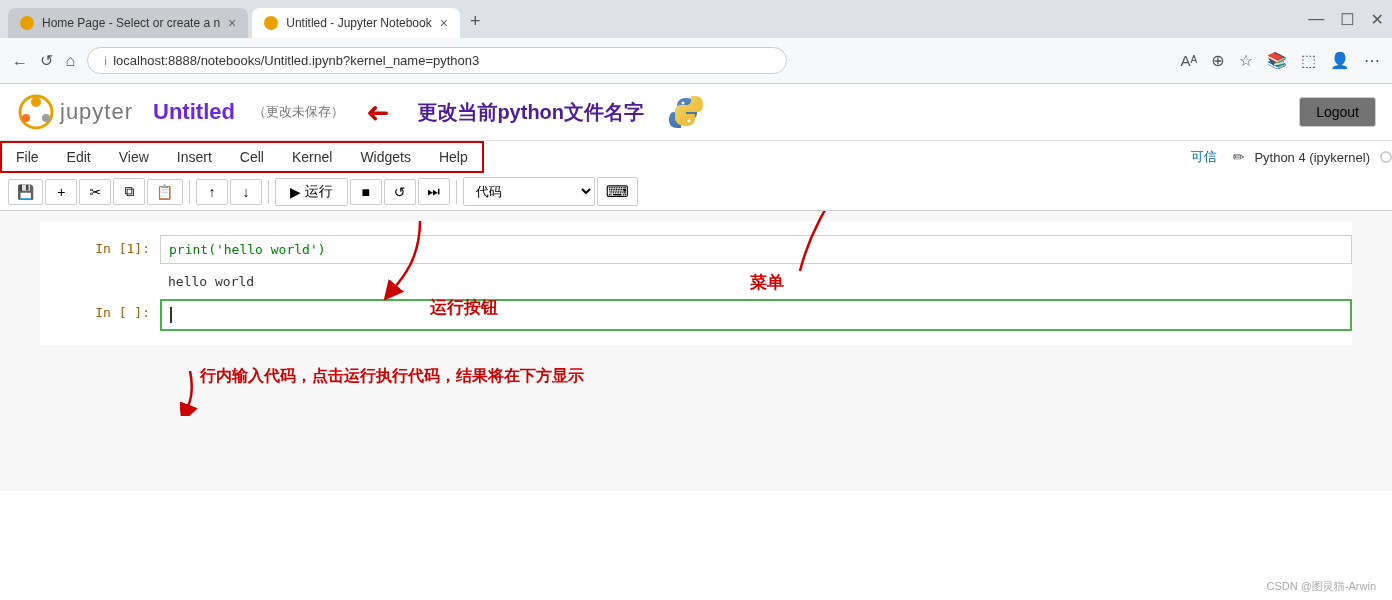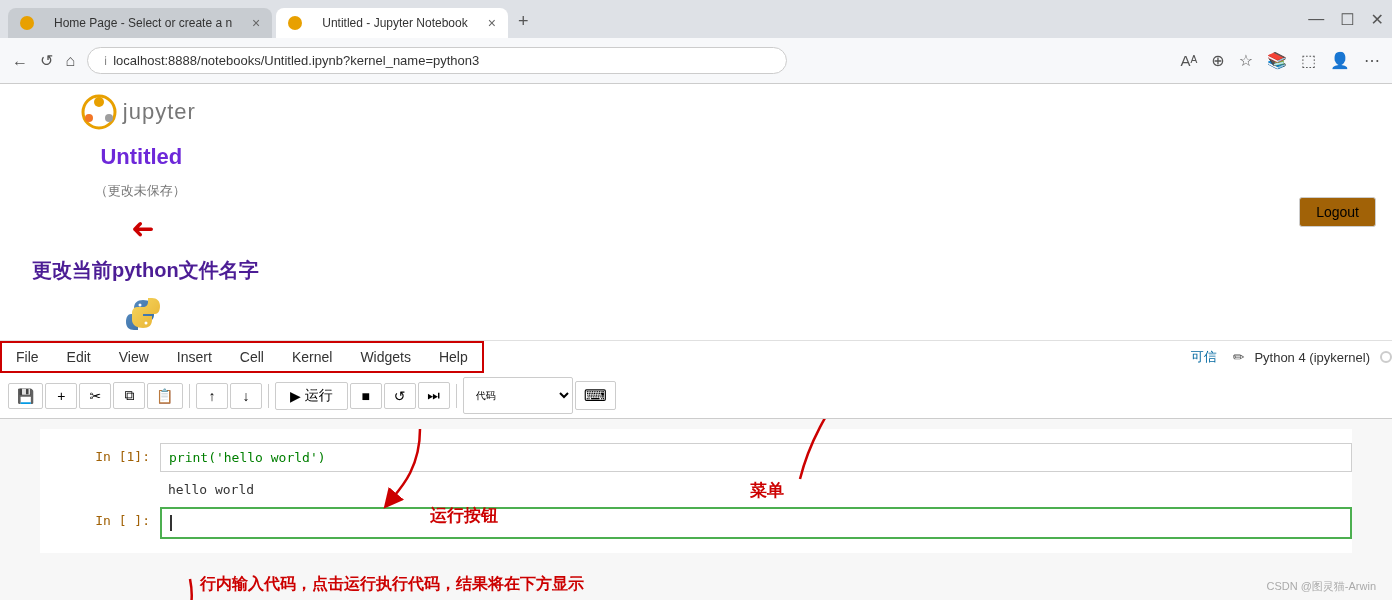--- a/index.html
+++ b/index.html
@@ -14,21 +14,21 @@
       padding: 0 8px;
       gap: 4px;
     }
     .browser-tab {
       display: flex;
       align-items: center;
       height: 30px;
       padding: 0 12px;
       border-radius: 8px 8px 0 0;
       font-size: 12px;
-      gap: 20px;
+      gap: 8px;
       position: relative;
       top: 4px;
     }
     .browser-tab.inactive {
       background: #c8ccd1;
       color: #333;
     }
     .browser-tab.active {
       background: #fff;
       color: #333;
@@ -114,21 +114,20 @@
       padding: 8px 16px;
       display: flex;
       align-items: center;
       justify-content: space-between;
       border-bottom: 1px solid #e0e0e0;
     }
     .jupyter-logo-area {
       display: flex;
       align-items: center;
       gap: 12px;
-      flex-direction: column;
     }
     .jupyter-logo {
       display: flex;
       align-items: center;
       gap: 4px;
     }
     .jupyter-logo-icon {
       width: 40px;
       height: 40px;
     }
@@ -144,21 +143,21 @@
       color: #6d28d9;
       margin-left: 8px;
     }
     .notebook-unsaved {
       font-size: 13px;
       color: #777;
       margin-left: 6px;
     }
     .logout-btn {
       border: 1px solid #ccc;
-      background: #a16207;
+      background: #737373;
       padding: 6px 16px;
       font-size: 14px;
       cursor: pointer;
       border-radius: 3px;
     }
     .menu-item {
       padding: 6px 14px;
       font-size: 14px;
       cursor: pointer;
       color: #333;
@@ -220,22 +219,22 @@
       padding: 4px 14px;
       font-size: 14px;
       cursor: pointer;
       border-radius: 2px;
       display: flex;
       align-items: center;
       gap: 4px;
     }
     .cell-type-select {
       border: 1px solid #ccc;
-      padding: 11px 8px;
-      font-size: 10px;
+      padding: 5px 8px;
+      font-size: 13px;
       border-radius: 2px;
       background: #fff;
       cursor: pointer;
     }
     .keyboard-icon-btn {
       border: 1px solid #ccc;
       background: #fff;
       padding: 4px 8px;
       cursor: pointer;
       border-radius: 2px;

